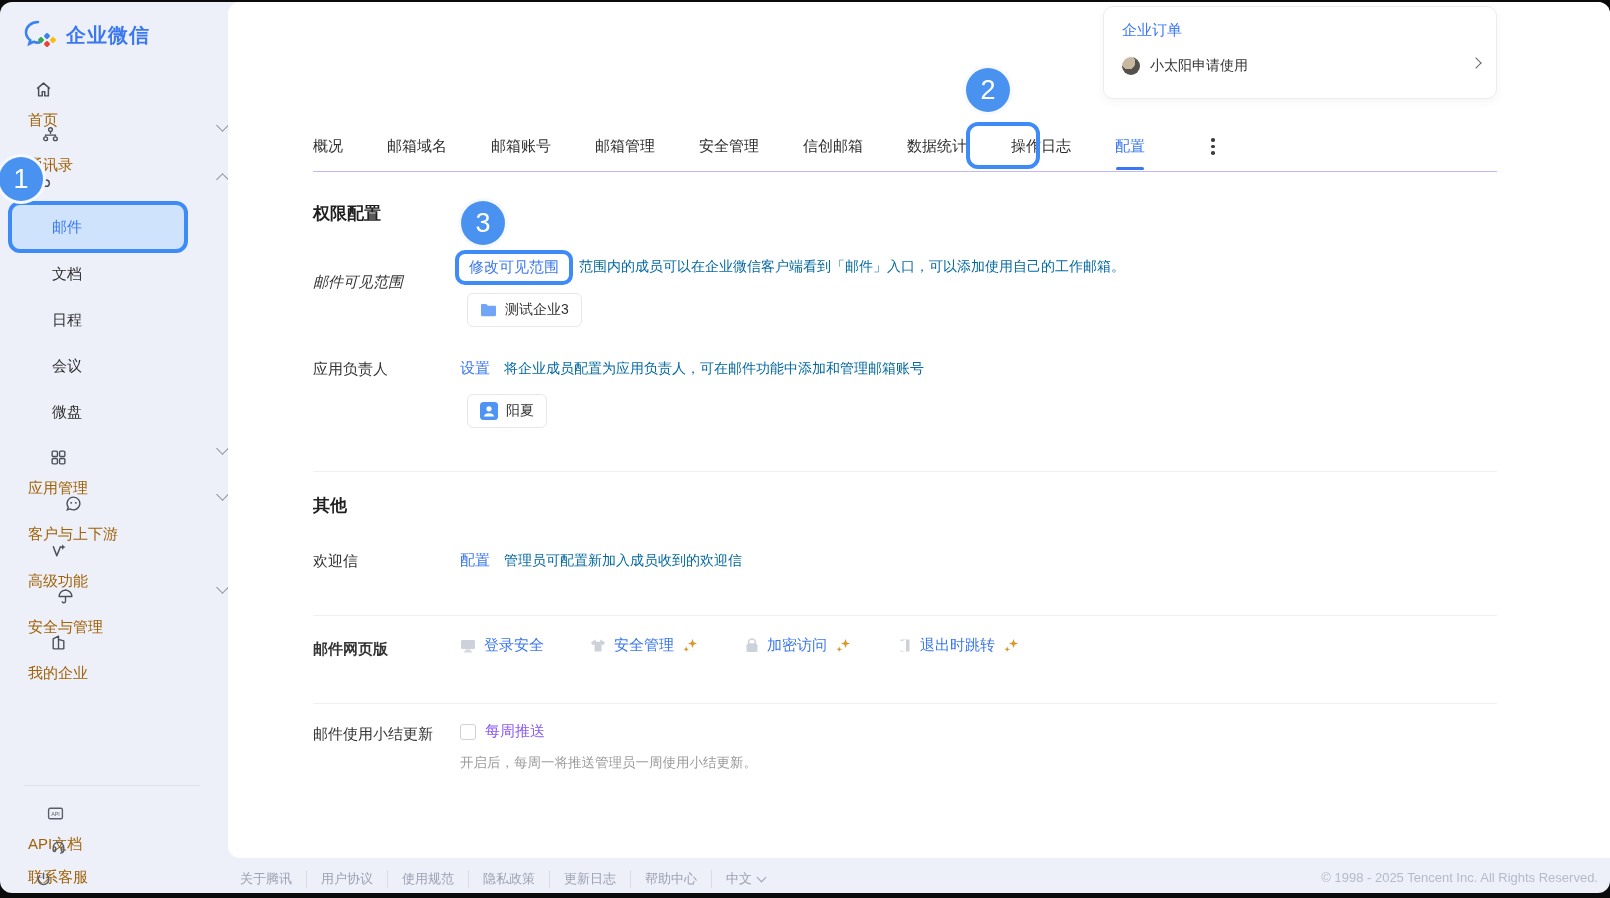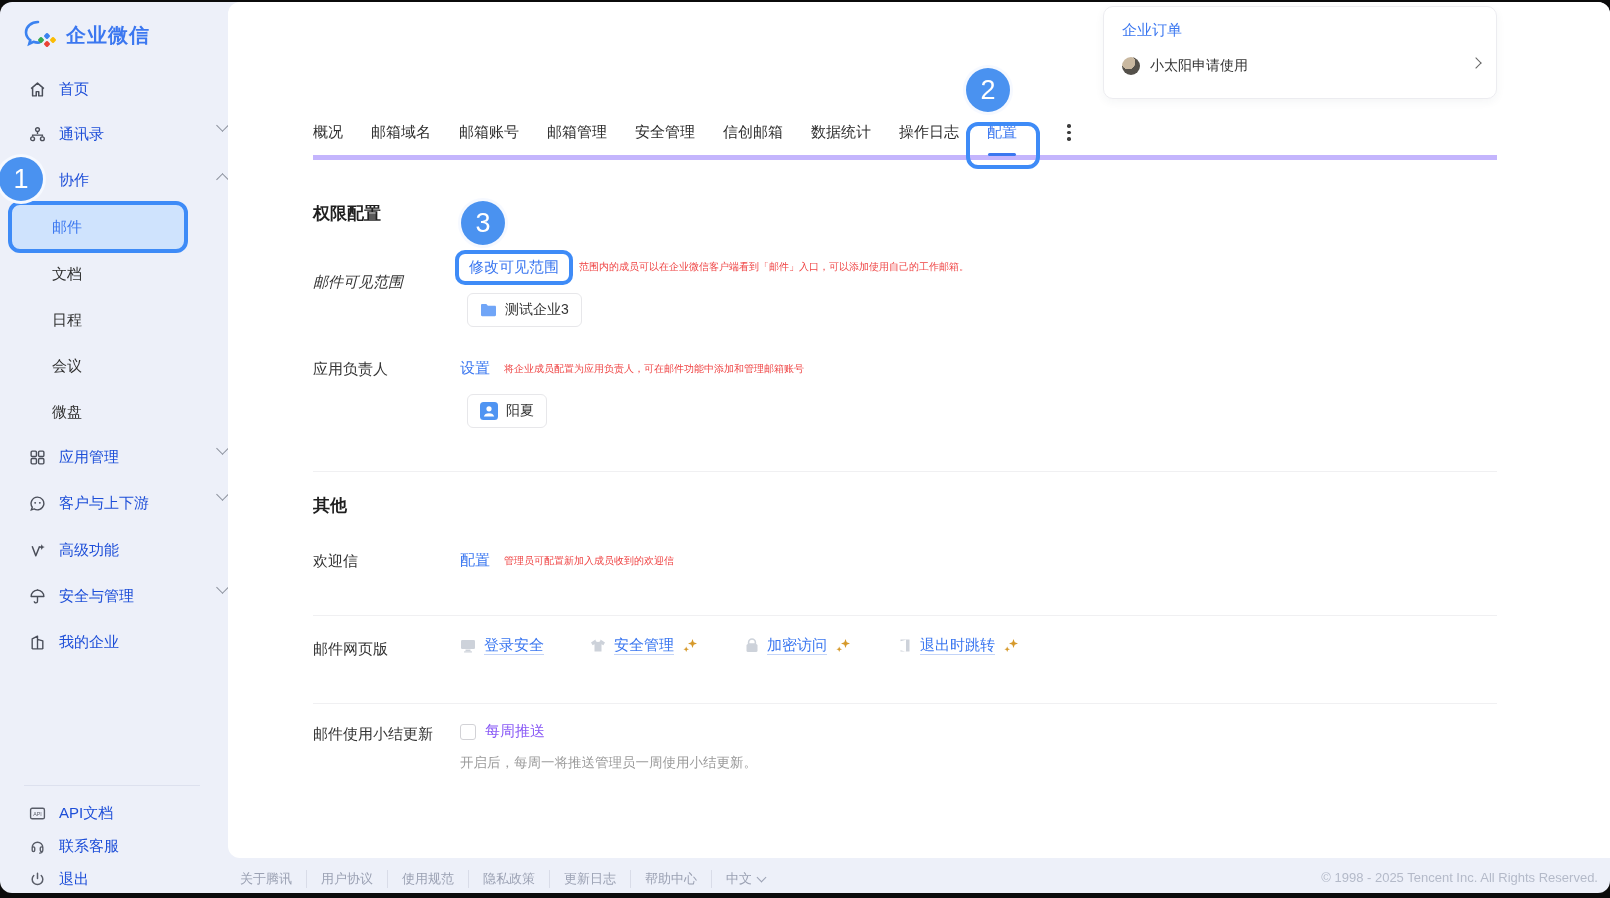--- a/index.html
+++ b/index.html
@@ -3,62 +3,62 @@
 <meta charset="utf-8">
 <style>
   * { margin:0; padding:0; box-sizing:border-box; }
   html,body { width:1610px; height:898px; background:#0b0b0b; font-family:"Liberation Sans","DejaVu Sans",sans-serif; overflow:hidden; }
   .window { position:absolute; left:0; top:2px; width:1610px; height:891px; background:#edf0f9; border-radius:12px; overflow:hidden; }
 
   
   .sidebar { position:absolute; left:0; top:0; width:228px; height:100%; }
   .logo { position:absolute; left:24px; top:18px; display:flex; align-items:center; gap:8px; }
   .logo-text { font-size:20px; font-weight:bold; color:#3b77f0; letter-spacing:1px; }
-  .nav-item { position:absolute; left:28px; height:22px; display:flex; gap:13px; font-size:15px; color:#1d4ed8; cursor:default; }
+  .nav-item { position:absolute; left:28px; height:22px; display:flex; align-items:center; gap:13px; font-size:15px; color:#a16207; cursor:default;flex-direction:column; }
   .nav-item .ic { width:18px; height:18px; flex:0 0 18px; display:flex; align-items:center; justify-content:center; }
   .sub-item { position:absolute; left:52px; height:22px; display:flex; align-items:center; font-size:15px; color:#2f2f2f; }
   .chev { position:absolute; left:190px; width:9px; height:9px; border-right:1.6px solid #8a8f9b; border-bottom:1.6px solid #8a8f9b; }
   .chev.down { transform:rotate(45deg); margin-top:-4px; }
   .chev.up { transform:rotate(225deg); margin-top:4px; }
   .active-mail { position:absolute; left:8px; top:199px; width:180px; height:52px; border:4px solid #3e8bf7; background:#cfe3fd; border-radius:12px; display:flex; align-items:center; padding-left:40px; font-size:15px; color:#3b77f0; }
   .side-divider { position:absolute; left:24px; top:783px; width:176px; height:1px; background:#dde1ee; }
 
   
   .main { position:absolute; left:228px; top:0; width:1382px; height:856px; background:#ffffff; border-radius:12px 0 0 12px; }
 
   .order-card { position:absolute; left:875px; top:4px; width:394px; height:93px; background:#fff; border:1px solid #ececf0; border-radius:10px; box-shadow:0 3px 10px rgba(40,50,80,.05); }
   .order-title { position:absolute; left:18px; top:14px; font-size:15px; color:#3b77f0; }
   .order-row { position:absolute; left:18px; top:50px; display:flex; align-items:center; gap:10px; font-size:14px; color:#333; cursor:pointer; }
   .order-avatar { width:18px; height:18px; border-radius:50%; background:radial-gradient(circle at 35% 30%, #c9b8a0 0 40%, #54504a 41% 100%); }
   .order-chev { position:absolute; right:16px; top:52px; width:8px; height:8px; border-right:1.8px solid #666; border-top:1.8px solid #666; transform:rotate(45deg); }
 
-  .tabbar { position:absolute; left:85px; top:108px; width:1184px; height:50px; border-bottom:5px solid #c4b5fd; display:flex; align-items:center; gap:28px; font-size:15px; color:#2e2e2e; }
+  .tabbar { position:absolute; left:85px; top:120px; width:1184px; height:50px; border-bottom:1px solid #c4b5fd; display:flex; align-items:center; gap:44px; font-size:15px; color:#2e2e2e; }
   .tab { cursor:pointer; white-space:nowrap; }
   .tab.active { color:#3b77f0; position:relative; }
   .tab.active::after { content:""; position:absolute; left:50%; transform:translateX(-50%); bottom:-14px; width:28px; height:3px; border-radius:2px; background:#3b77f0; }
   .tab-dots { margin-left:22px; display:flex; flex-direction:column; gap:3px; }
   .tab-dots i { width:3.5px; height:3.5px; border-radius:50%; background:#3c3c3c; }
 
   .sec-title { position:absolute; left:85px; font-size:17px; font-weight:bold; color:#1f1f1f; }
   .row-label { position:absolute; left:85px; font-size:15px; color:#333; }
-  .desc { font-size:10px; color:#ef4444; }
+  .desc { font-size:14px; color:#0369a1; }
   .blue-link { font-size:15px; color:#3b77f0; cursor:pointer; text-decoration:none; }
   .divider { position:absolute; left:85px; width:1184px; height:1px; background:#f0f0f2; }
 
   .vis-line { position:absolute; left:227px; top:246px; height:38px; display:flex; align-items:center; }
   .hl-box { border:4px solid #3e8bf7; border-radius:10px; background:#fff; padding:4px 10px; display:flex; align-items:center; }
   .vis-desc { margin-left:6px; }
 
   .chip { position:absolute; display:flex; align-items:center; gap:8px; border:1px solid #e7e7ea; border-radius:6px; background:#fff; padding:0 12px; height:34px; font-size:14px; color:#333; }
   .owner-line { position:absolute; left:232px; top:357px; display:flex; align-items:center; gap:14px; }
   .welcome-line { position:absolute; left:232px; top:549px; display:flex; align-items:center; gap:14px; }
 
   .webmail-line { position:absolute; left:232px; top:634px; display:flex; align-items:center; gap:46px; }
   .web-link { display:flex; align-items:center; gap:8px; cursor:pointer; }
-  .web-link .blue-link { text-decoration:underline; text-decoration-color:#c3d4f8; text-underline-offset:4px;text-align:center; }
+  .web-link .blue-link { text-decoration-color:#c3d4f8; text-underline-offset:4px;text-align:center; }
 
   .check-line { position:absolute; left:232px; top:720px; display:flex; align-items:center; gap:9px; }
   .checkbox { width:16px; height:16px; border:1.5px solid #d2d2d6; border-radius:3px; background:#fff; cursor:pointer; }
   .check-label { font-size:15px; color:#8b5cf6; }
   .check-desc { position:absolute; left:232px; top:752px; font-size:13.5px; color:#9b9b9b; }
 
   
   .footer-links { position:absolute; left:240px; top:868px; display:flex; align-items:center; font-size:13px; color:#9ba1b3; }
   .footer-links .fl { padding:0 14px; cursor:pointer; border-left:1px solid #d9dce8; }
   .footer-links .fl:first-child { border-left:none; padding-left:0; }
@@ -292,21 +292,21 @@
     <div class="sec-title" style="top:492px;">其他</div>
 
     <div class="row-label" style="top:550px;">欢迎信</div>
     <div class="welcome-line">
       <a class="blue-link">配置</a>
       <span class="desc">管理员可配置新加入成员收到的欢迎信</span>
     </div>
 
     <div class="divider" style="top:613px;"></div>
 
-    <div class="row-label" style="top:638px;">邮件网页版</div>
+    <div class="row-label" style="top:638px;font-weight:bold;">邮件网页版</div>
     <div class="webmail-line">
       <span class="web-link">
         <span>
           <svg width="16" height="15" viewBox="0 0 16 15">
               <rect x="1" y="2" width="14" height="9" rx="1.2" fill="#cdd2da"></rect>
               <rect x="5.5" y="11.5" width="5" height="1.6" fill="#cdd2da"></rect>
               <rect x="4" y="13.2" width="8" height="1.3" rx=".6" fill="#cdd2da"></rect>
             </svg>
         </span>
         <a class="blue-link">登录安全</a>

